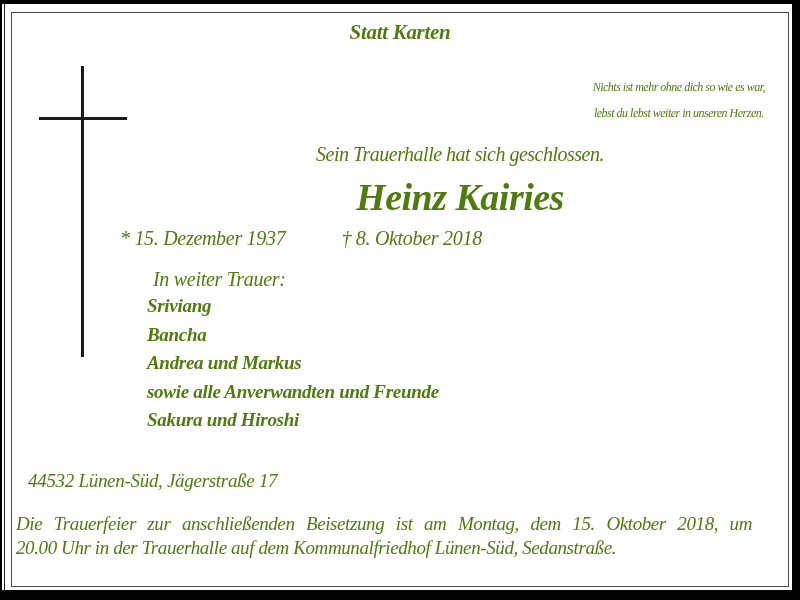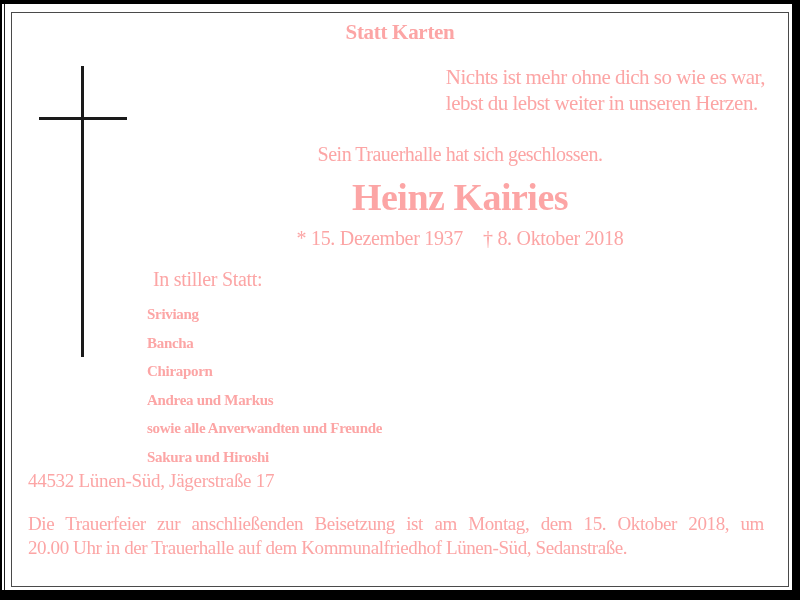--- a/index.html
+++ b/index.html
@@ -38,37 +38,38 @@
     position: absolute;
     left: 11px;
     top: 12px;
     width: 778px;
     height: 575px;
     border: 1px solid #4a4a4a;
     box-sizing: border-box;
   }
   .txt {
     position: absolute;
-    color: #fca5a5;
+    color: #4d7c0f;
+    font-style: italic;
     white-space: nowrap;
   }
   .statt-karten {
     left: 0;
     top: 20px;
     width: 800px;
     text-align: center;
     font-size: 21px;
     font-weight: bold;
     letter-spacing: -0.3px;
   }
   .quote {
-    top: 64px;
+    top: 74px;
     right: 35px;
-    text-align: left;
-    font-size: 21px;
+    text-align: center;
+    font-size: 12px;
     line-height: 26px;
     letter-spacing: -0.5px;
   }
   .center-col {
     left: 120px;
     width: 680px;
     text-align: center;
   }
   .intro-line {
     top: 143px;
@@ -81,48 +82,46 @@
     font-weight: bold;
     letter-spacing: -0.5px;
     line-height: 46px;
   }
   .dates-row {
     top: 224px;
     font-size: 20px;
     line-height: 28px;
     letter-spacing: -0.3px;
     display: flex;
-    justify-content: center;
-    gap: 20px;
+    gap: 56px;
   }
   .mourners-heading {
     left: 153px;
     top: 268px;
     font-size: 20px;
     letter-spacing: -0.3px;
   }
   .mourners-list {
     left: 147px;
     top: 292px;
-    font-size: 15px;
+    font-size: 19px;
     font-weight: bold;
     line-height: 28.5px;
     letter-spacing: -0.3px;
-    margin-top: 8px;
   }
   .mourners-list .mourner { display: block; }
   .address-line {
     left: 28px;
     top: 470px;
     font-size: 19px;
     letter-spacing: -0.3px;
     text-align: center;
   }
   .funeral-info {
-    left: 28px;
+    left: 16px;
     top: 512px;
     width: 736px;
     font-size: 19px;
     line-height: 23.5px;
     letter-spacing: -0.4px;
     white-space: normal;
   }
   .funeral-info .justified-line {
     display: block;
     text-align: justify;
@@ -175,26 +174,25 @@
 
   <div class="txt center-col intro-line">Sein Trauerhalle hat sich geschlossen.</div>
 
   <div class="txt center-col deceased-name">Heinz Kairies</div>
 
   <div class="txt center-col dates-row">
     <span>* 15. Dezember 1937</span>
     <span>† 8. Oktober 2018</span>
   </div>
 
-  <div class="txt mourners-heading">In stiller Statt:</div>
+  <div class="txt mourners-heading">In weiter Trauer:</div>
 
   <div class="txt mourners-list">
     <span class="mourner">Sriviang</span>
     <span class="mourner">Bancha</span>
-    <span class="mourner">Chiraporn</span>
     <span class="mourner">Andrea und Markus</span>
     <span class="mourner">sowie alle Anverwandten und Freunde</span>
     <span class="mourner">Sakura und Hiroshi</span>
   </div>
 
   <div class="txt address-line">44532 Lünen-Süd, Jägerstraße 17</div>
 
   <div class="txt funeral-info">
     <span class="justified-line">Die Trauerfeier zur anschließenden Beisetzung ist am Montag, dem 15. Oktober 2018, um</span>
     <span class="last-line">20.00 Uhr in der Trauerhalle auf dem Kommunalfriedhof Lünen-Süd, Sedanstraße.</span>

